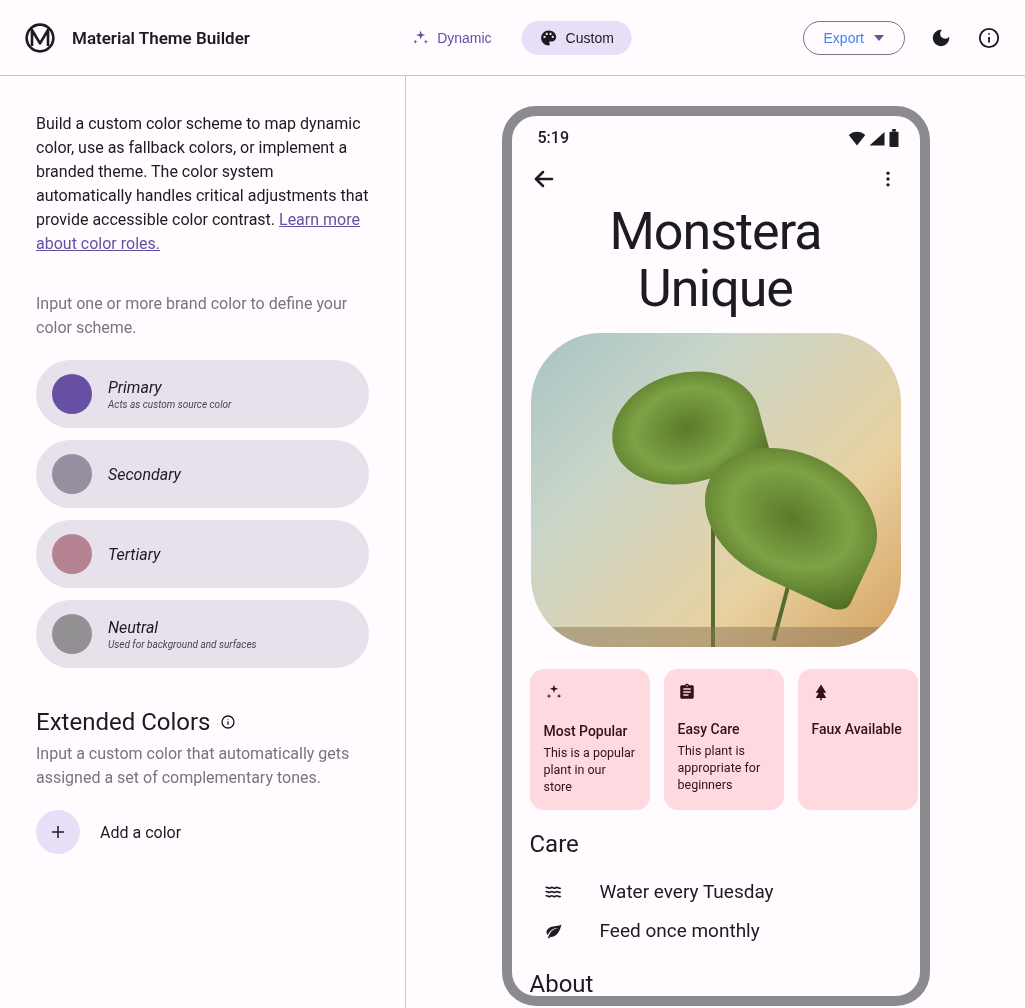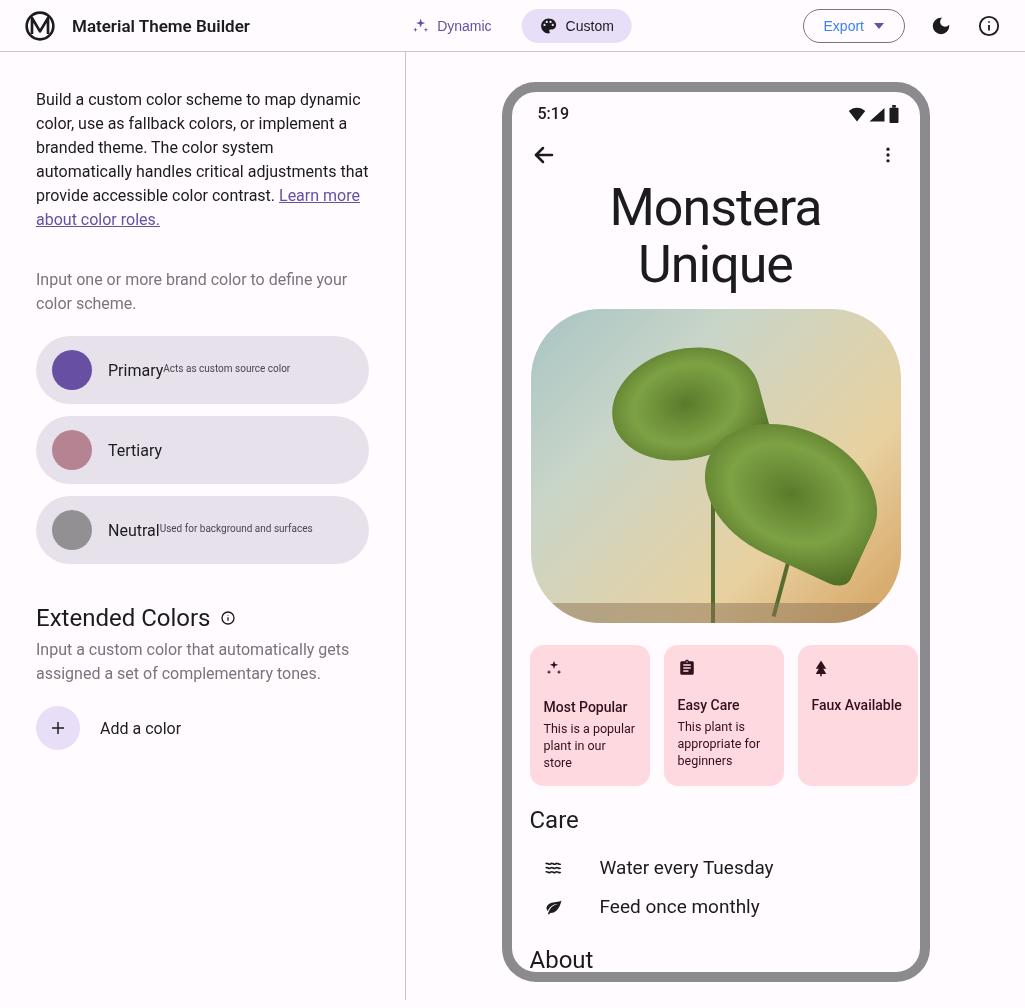--- a/index.html
+++ b/index.html
@@ -7,21 +7,21 @@
     font-family: -apple-system, BlinkMacSystemFont, "Segoe UI", Roboto, Helvetica, Arial, sans-serif;
     background: #fffbff;
     color: #1c1b1f;
     width: 1025px;
     overflow: hidden;
   }
   
   .header {
     display: flex;
     align-items: center;
-    height: 52px;
+    height: 76px;
     padding: 13px 24px;
     border-bottom: 1px solid #cac4d0;
     background: #fffbff;
   }
   .logo {
     width: 32px; height: 32px;
     display: flex; align-items: center; justify-content: center;
     margin-right: 16px;
   }
   .app-title {
@@ -116,21 +116,21 @@
     background: #e7e1eb;
     border-radius: 36px;
     margin-bottom: 12px;
     cursor: pointer;
   }
   .swatch {
     width: 40px; height: 40px;
     border-radius: 50%;
     flex-shrink: 0;
   }
-  .color-text { display:flex; flex-direction:row; }
+  .color-text { display:flex; flex-direction:column;font-style:italic; }
   .color-label { font-size: 16px; font-weight: 400; color:#1c1b1f; }
   .color-sub { font-size: 10px; color:#49454f; margin-top:2px; }
   .ext-row { display:flex; align-items:center; gap:10px; margin-bottom:6px;}
   .ext-title { font-size: 24px; font-weight:400; }
   .add-row { display:flex; align-items:center; gap:20px; margin-top:20px; }
   .add-circle {
     width:44px; height:44px; border-radius:50%;
     background:#e8def8; display:flex; align-items:center; justify-content:center;
     cursor:pointer;
   }
@@ -271,20 +271,26 @@
       <span>Build a custom color scheme to map dynamic color, use as fallback colors, or implement a branded theme. The color system automatically handles critical adjustments that provide accessible color contrast. </span><a href="#">Learn more about color roles.</a>
     </p>
 
     <p class="sub-text">Input one or more brand color to define your color scheme.</p>
 
     <div class="color-item">
       <div class="swatch" style="background:#6750a4"></div>
       <div class="color-text">
         <span class="color-label">Primary</span>
         <span class="color-sub">Acts as custom source color</span>
+      </div>
+    </div>
+    <div class="color-item">
+      <div class="swatch" style="background:#968fa0"></div>
+      <div class="color-text">
+        <span class="color-label">Secondary</span>
       </div>
     </div>
     <div class="color-item">
       <div class="swatch" style="background:#b58392"></div>
       <div class="color-text">
         <span class="color-label">Tertiary</span>
       </div>
     </div>
     <div class="color-item">
       <div class="swatch" style="background:#939094"></div>

